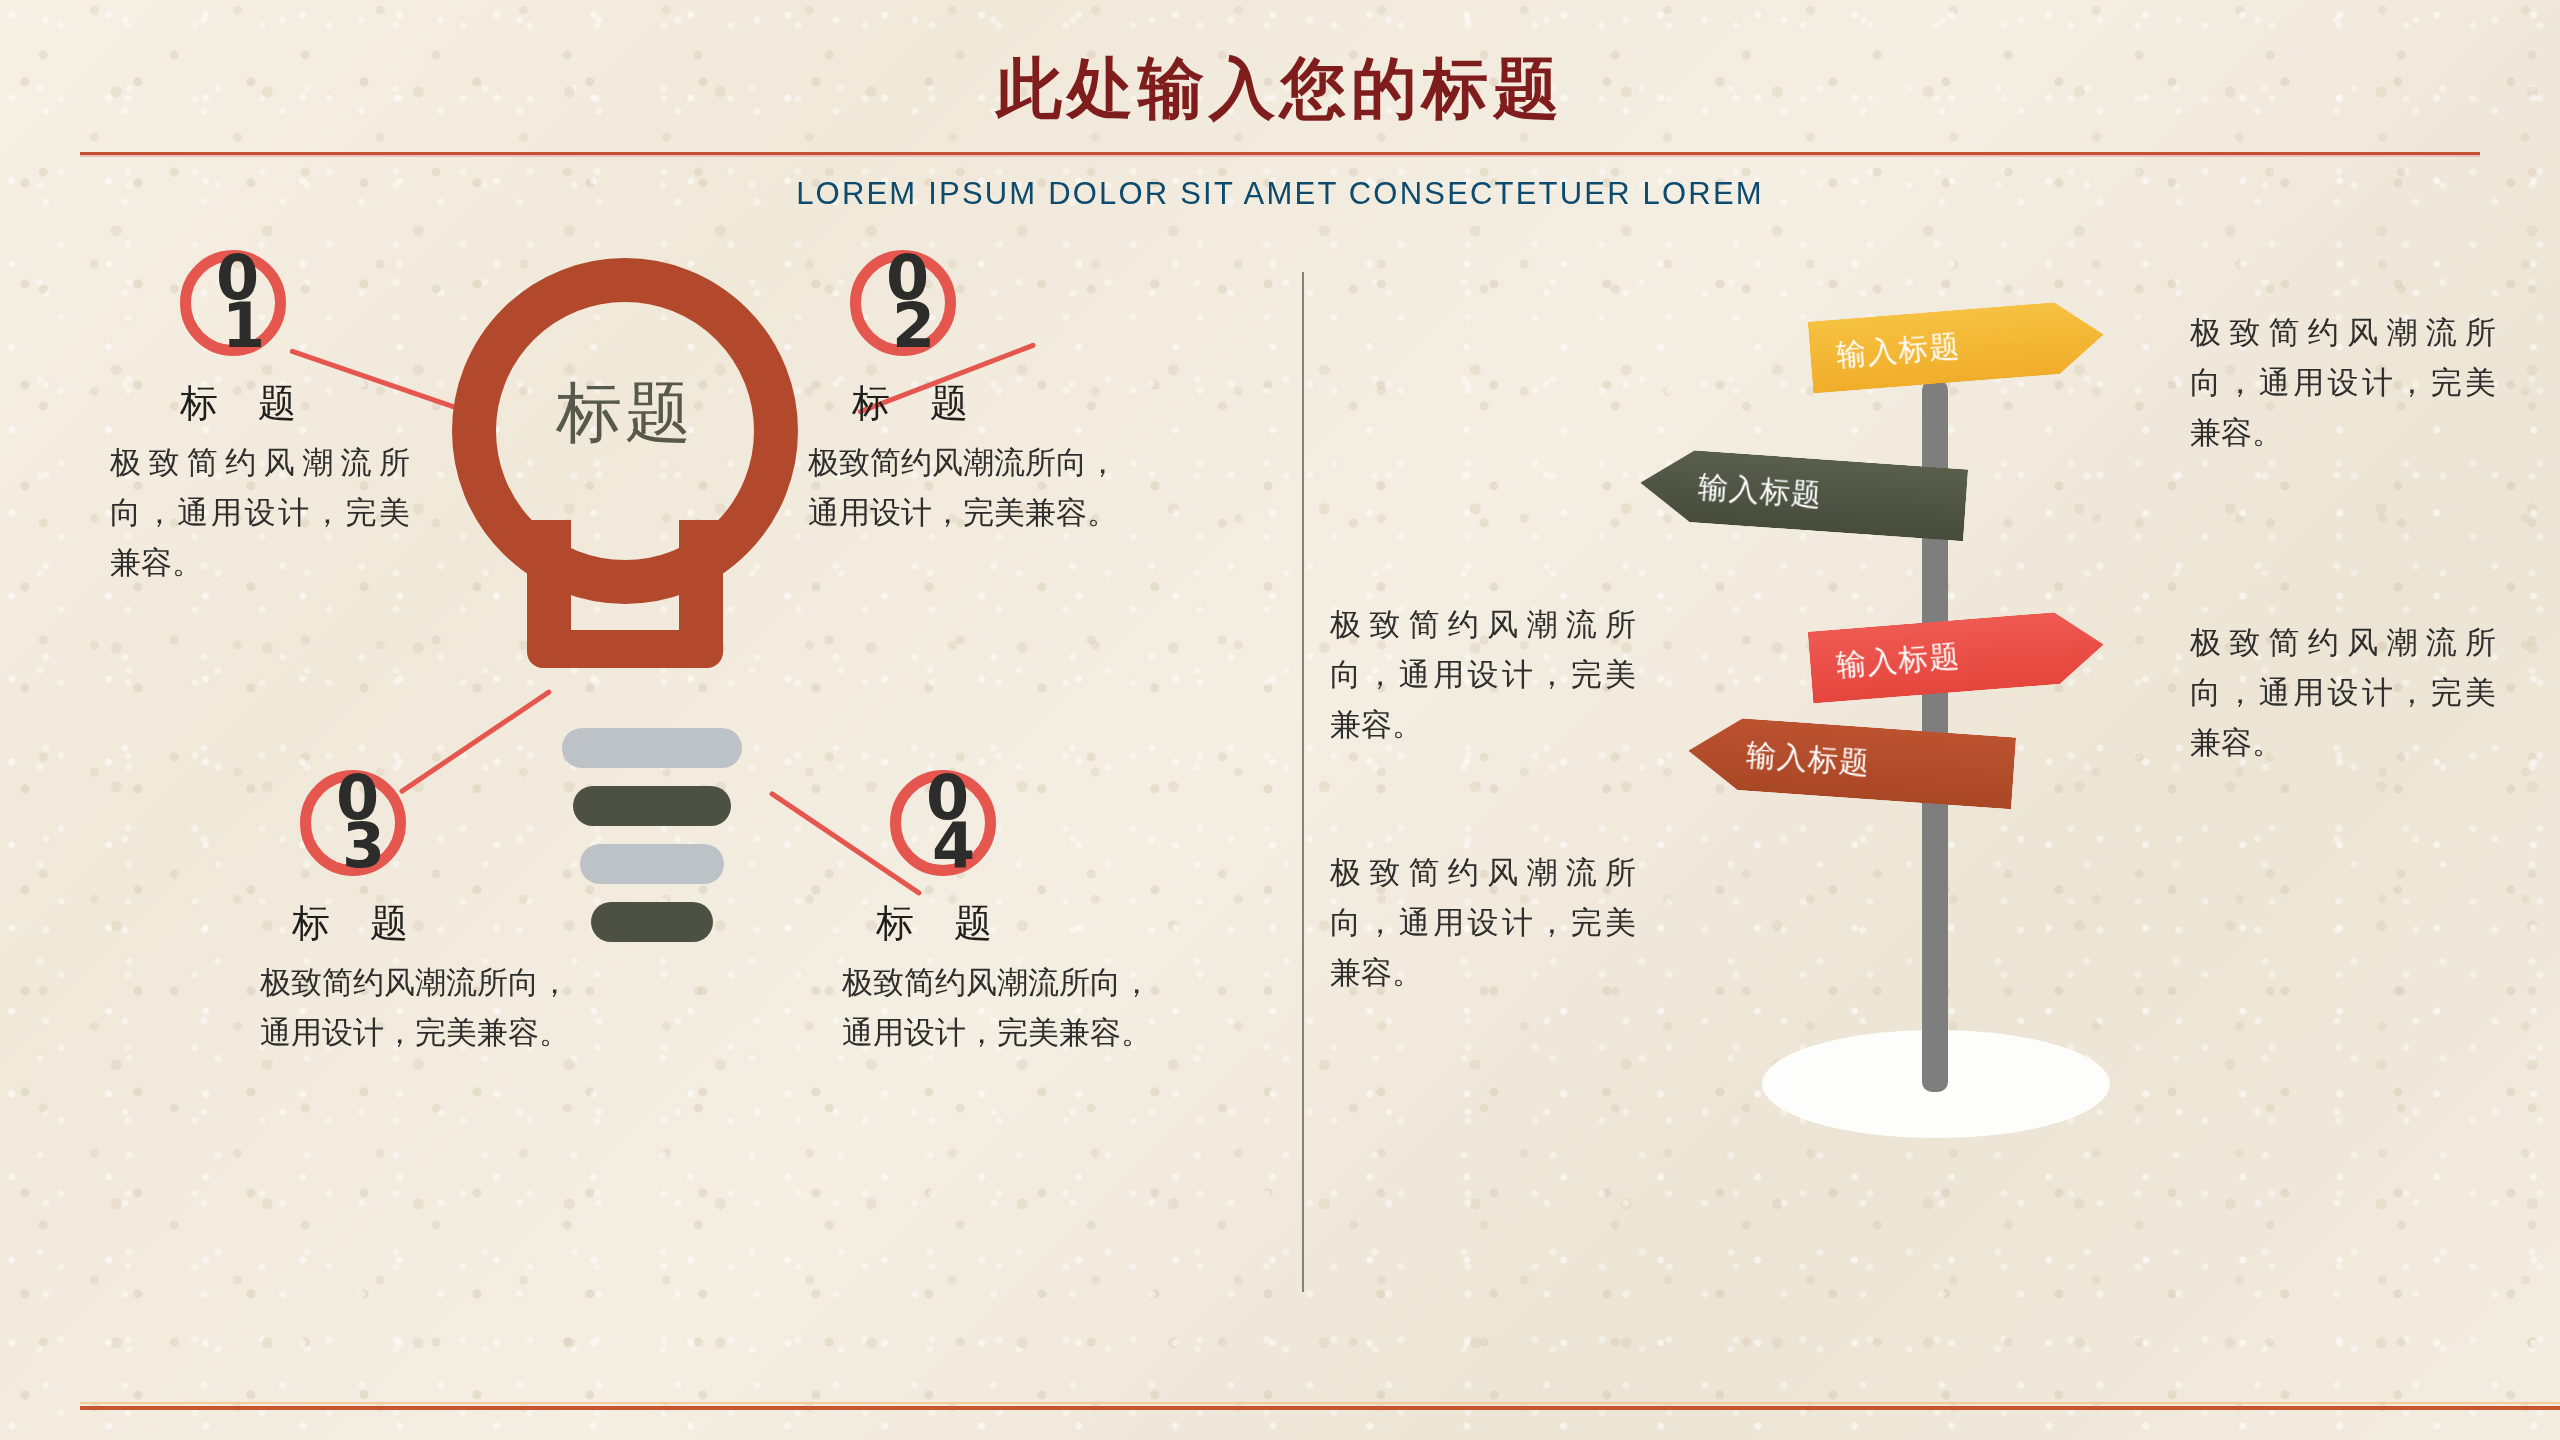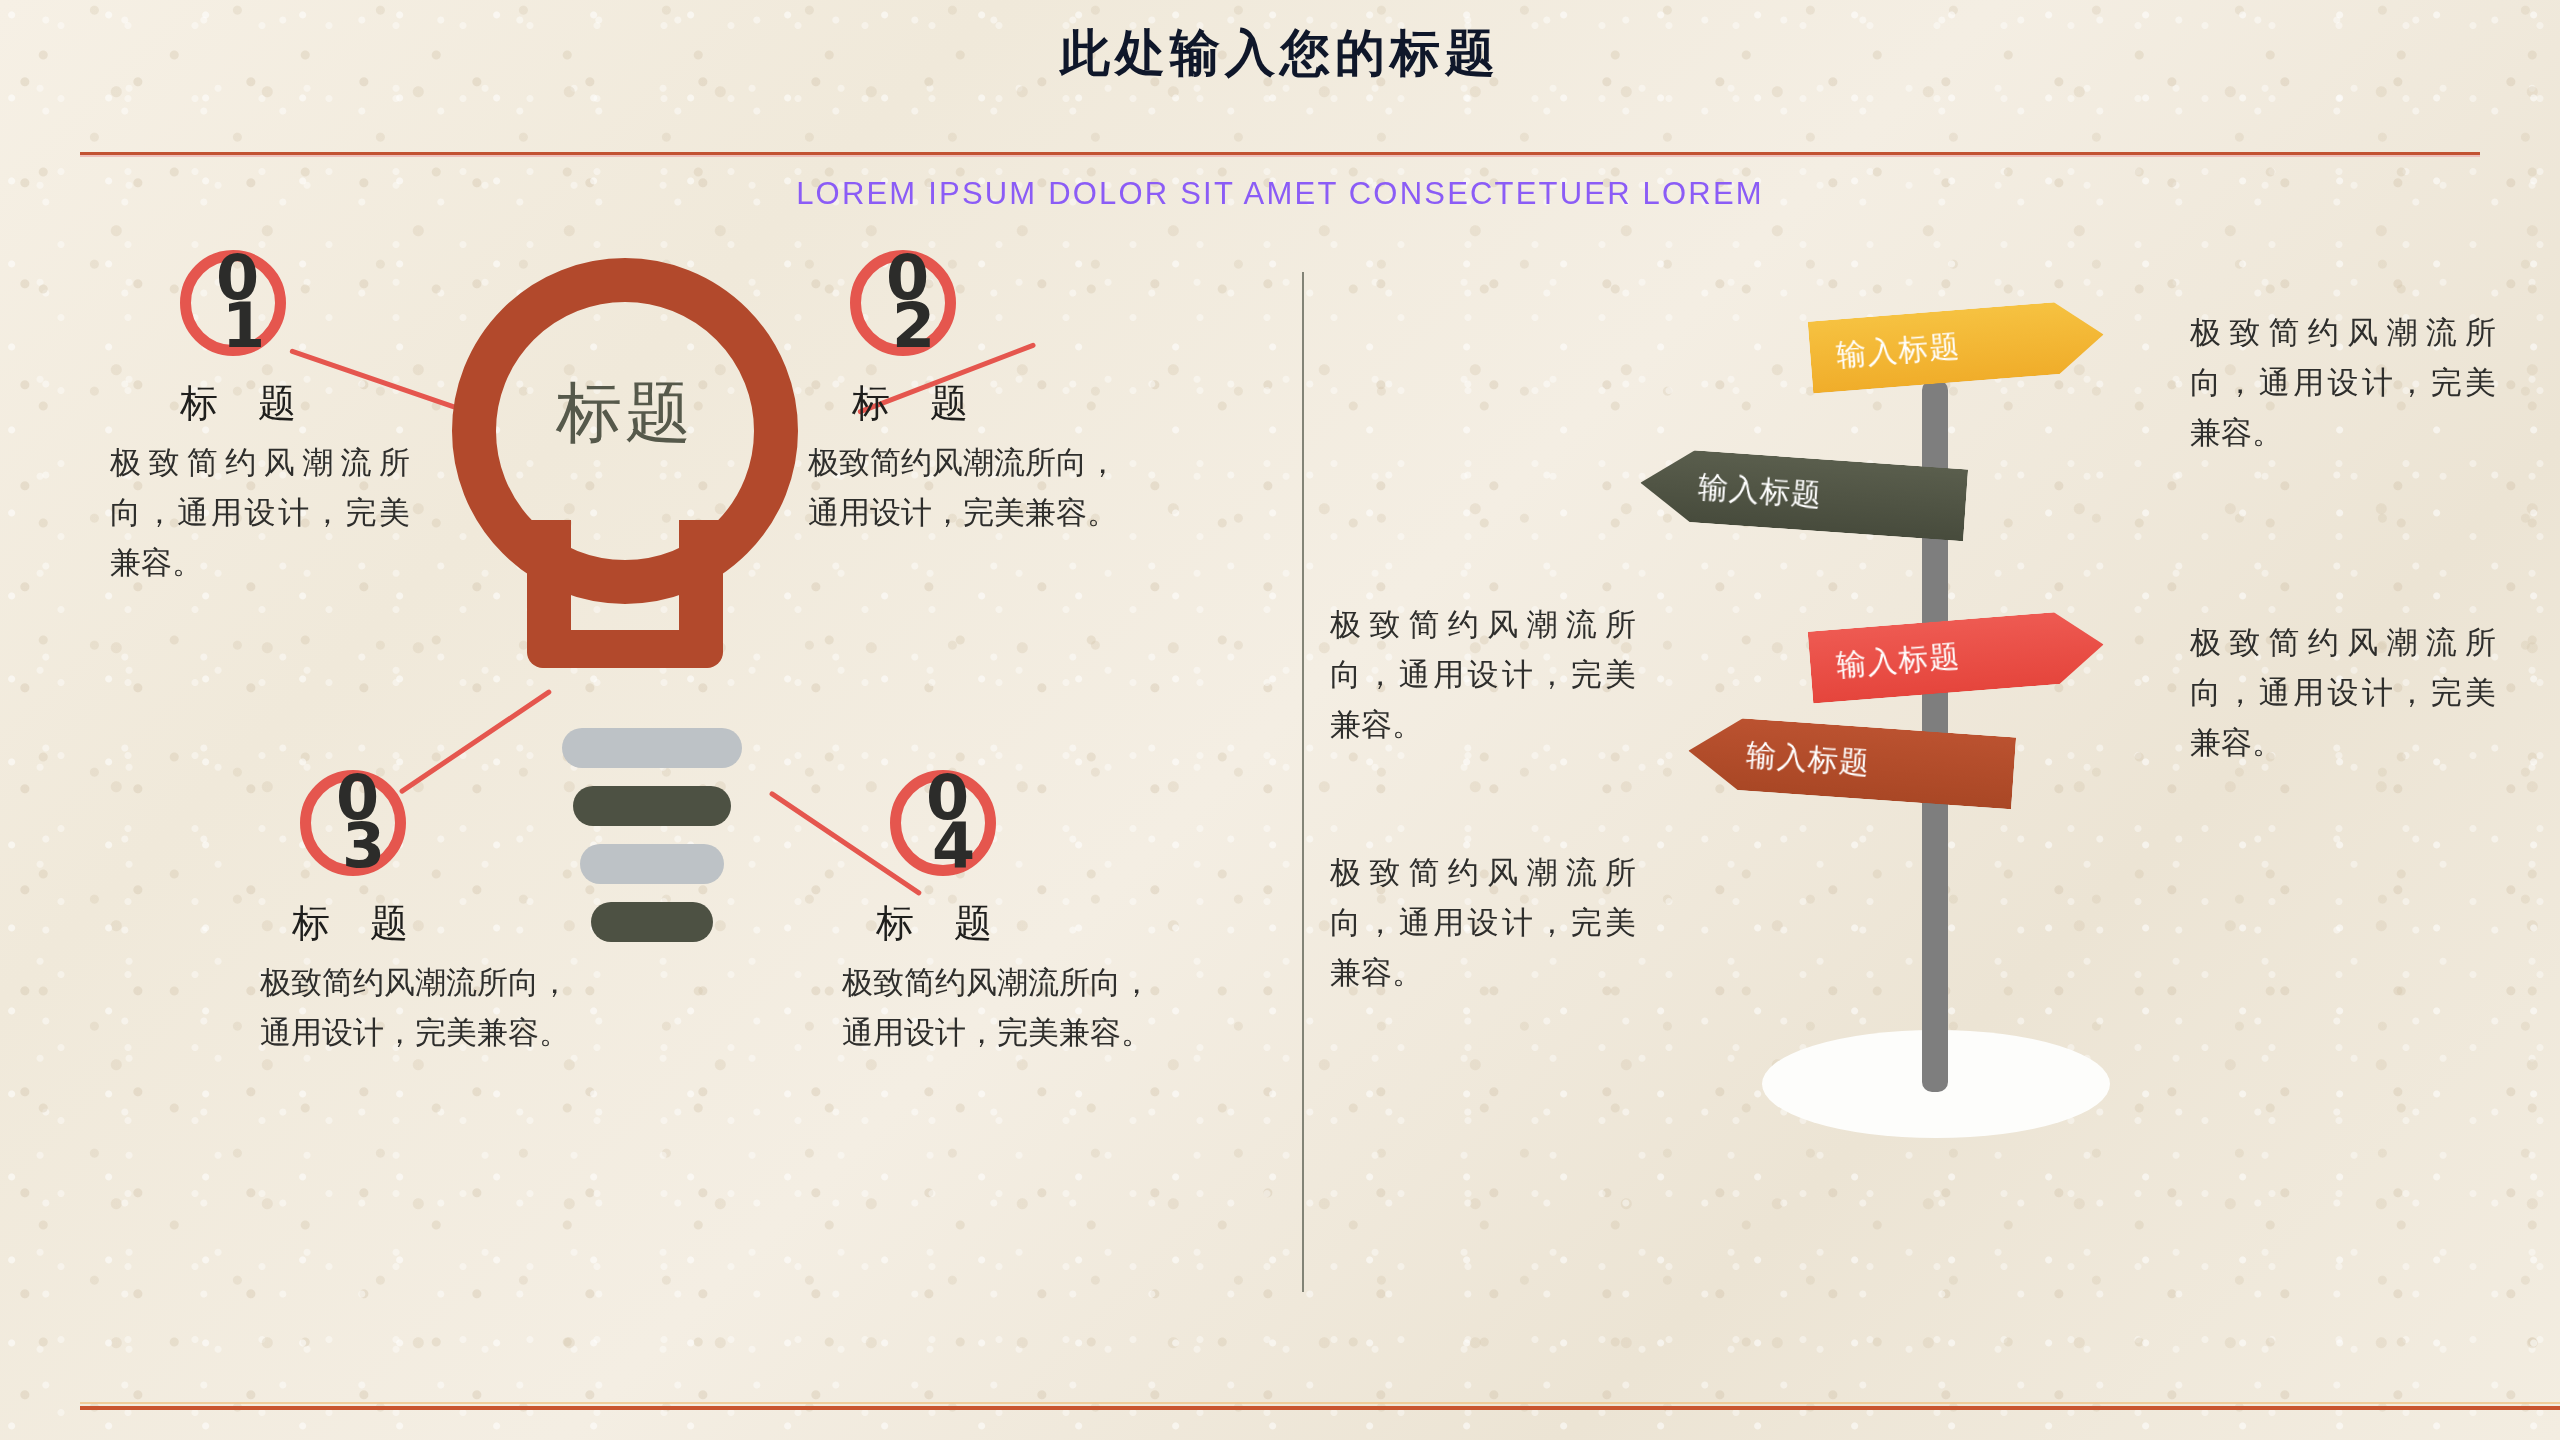--- a/index.html
+++ b/index.html
@@ -20,27 +20,27 @@
       radial-gradient(circle at 22% 81%, rgba(206,190,164,0.35) 0 4px, transparent 5px),
       radial-gradient(circle at 45% 91%, rgba(255,255,255,0.40) 0 3px, transparent 4px),
       radial-gradient(circle at 66% 8%,  rgba(210,196,170,0.30) 0 4px, transparent 5px),
       linear-gradient(135deg, #f6f0e5 0%, #f0e9da 25%, #f4eee3 50%, #ece4d4 75%, #f3ede1 100%);
     background-size: 97px 83px, 131px 117px, 79px 91px, 151px 139px, 67px 73px, 113px 101px, 89px 97px, 143px 127px, 100% 100%;
   }
 
   
   #header-title {
     position: absolute;
-    left: 0; right: 0; top: 20px;
+    left: 0; right: 0; top: 44px;
     text-align: center;
     font-family: "DejaVu Sans", "Liberation Sans", sans-serif;
-    font-size: 50px;
+    font-size: 66px;
     font-weight: 700;
     letter-spacing: 5px;
-    color: #0f172a;
+    color: #7f1d1d;
     white-space: nowrap;
   }
   #header-rule {
     position: absolute;
     left: 80px; right: 80px; top: 152px;
     height: 3px;
     background: #c25232;
   }
   #header-rule::after {
     content: "";
@@ -49,21 +49,21 @@
     height: 2px;
     background: rgba(236,176,176,0.75);
   }
   #header-subtitle {
     position: absolute;
     left: 0; right: 0; top: 176px;
     text-align: center;
     font-family: "Liberation Sans", "DejaVu Sans", sans-serif;
     font-size: 31px;
     letter-spacing: 2.2px;
-    color: #8b5cf6;
+    color: #0c4a6e;
     white-space: nowrap;
   }
 
   
   #footer-rule {
     position: absolute;
     left: 80px; right: 0; bottom: 30px;
     height: 4px;
     background: #c9552f;
   }

